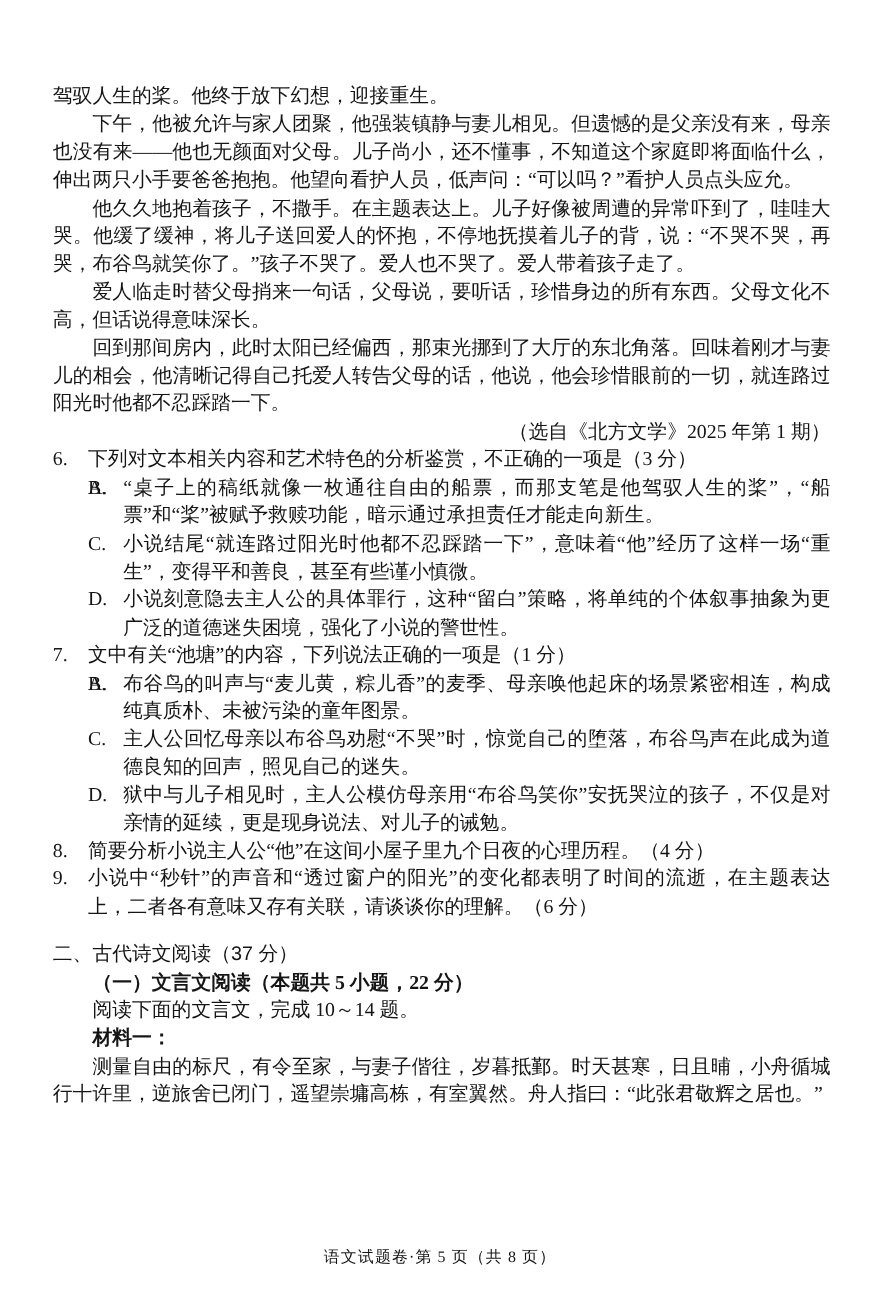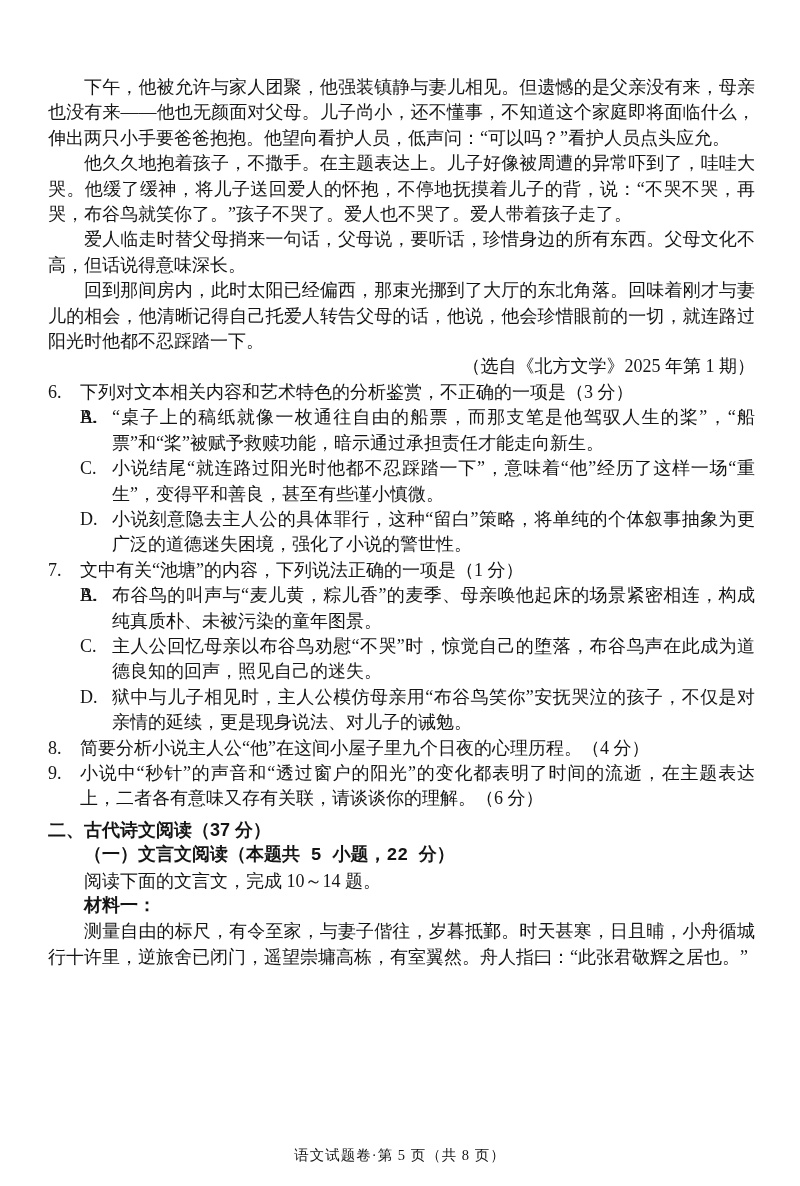--- a/index.html
+++ b/index.html
@@ -21,45 +21,46 @@
   .source { text-align: right; }
 
   .question { position: relative; padding-left: 32px; text-align: justify; }
   .q-num { position: absolute; left: 0; top: 0; }
   .q-stem { text-align: justify; }
   .option { position: relative; padding-left: 32px; text-align: justify; }
   .opt-label { position: absolute; left: 0; top: 0; }
 
   .sec-title {
     font-family: "Liberation Sans", "DejaVu Sans", sans-serif;
-    font-weight: bold;
-    margin-top: 6px;
+    font-weight: normal;
+    margin-top: 18px;
   }
   .sec-sub, .material-label {
-    font-family: Liberation Mono, monospace;
+    font-family: Liberation Serif, serif;
     font-weight: bold;
     text-indent: 2em;
   }
 
   .footer {
     position: absolute;
     left: 0;
-    bottom: 18px;
+    bottom: 30px;
     width: 100%;
     text-align: center;
     font-size: 14.5px;
     letter-spacing: 1px;
   }
 </style>
 </head>
 <body>
 
 <div class="page">
 
   <div>
+    <p class="para noindent">驾驭人生的桨。他终于放下幻想，迎接重生。</p>
     <p class="para">下午，他被允许与家人团聚，他强装镇静与妻儿相见。但遗憾的是父亲没有来，母亲也没有来——他也无颜面对父母。儿子尚小，还不懂事，不知道这个家庭即将面临什么，伸出两只小手要爸爸抱抱。他望向看护人员，低声问：“可以吗？”看护人员点头应允。</p>
     <p class="para">他久久地抱着孩子，不撒手。在主题表达上。儿子好像被周遭的异常吓到了，哇哇大哭。他缓了缓神，将儿子送回爱人的怀抱，不停地抚摸着儿子的背，说：“不哭不哭，再哭，布谷鸟就笑你了。”孩子不哭了。爱人也不哭了。爱人带着孩子走了。</p>
     <p class="para">爱人临走时替父母捎来一句话，父母说，要听话，珍惜身边的所有东西。父母文化不高，但话说得意味深长。</p>
     <p class="para">回到那间房内，此时太阳已经偏西，那束光挪到了大厅的东北角落。回味着刚才与妻儿的相会，他清晰记得自己托爱人转告父母的话，他说，他会珍惜眼前的一切，就连路过阳光时他都不忍踩踏一下。</p>
     <p class="source">（选自《北方文学》2025 年第 1 期）</p>
   </div>
 
   <div class="question">
     <span class="q-num">6.</span>
     <div class="q-stem">下列对文本相关内容和艺术特色的分析鉴赏，不正确的一项是（3 分）</div>

